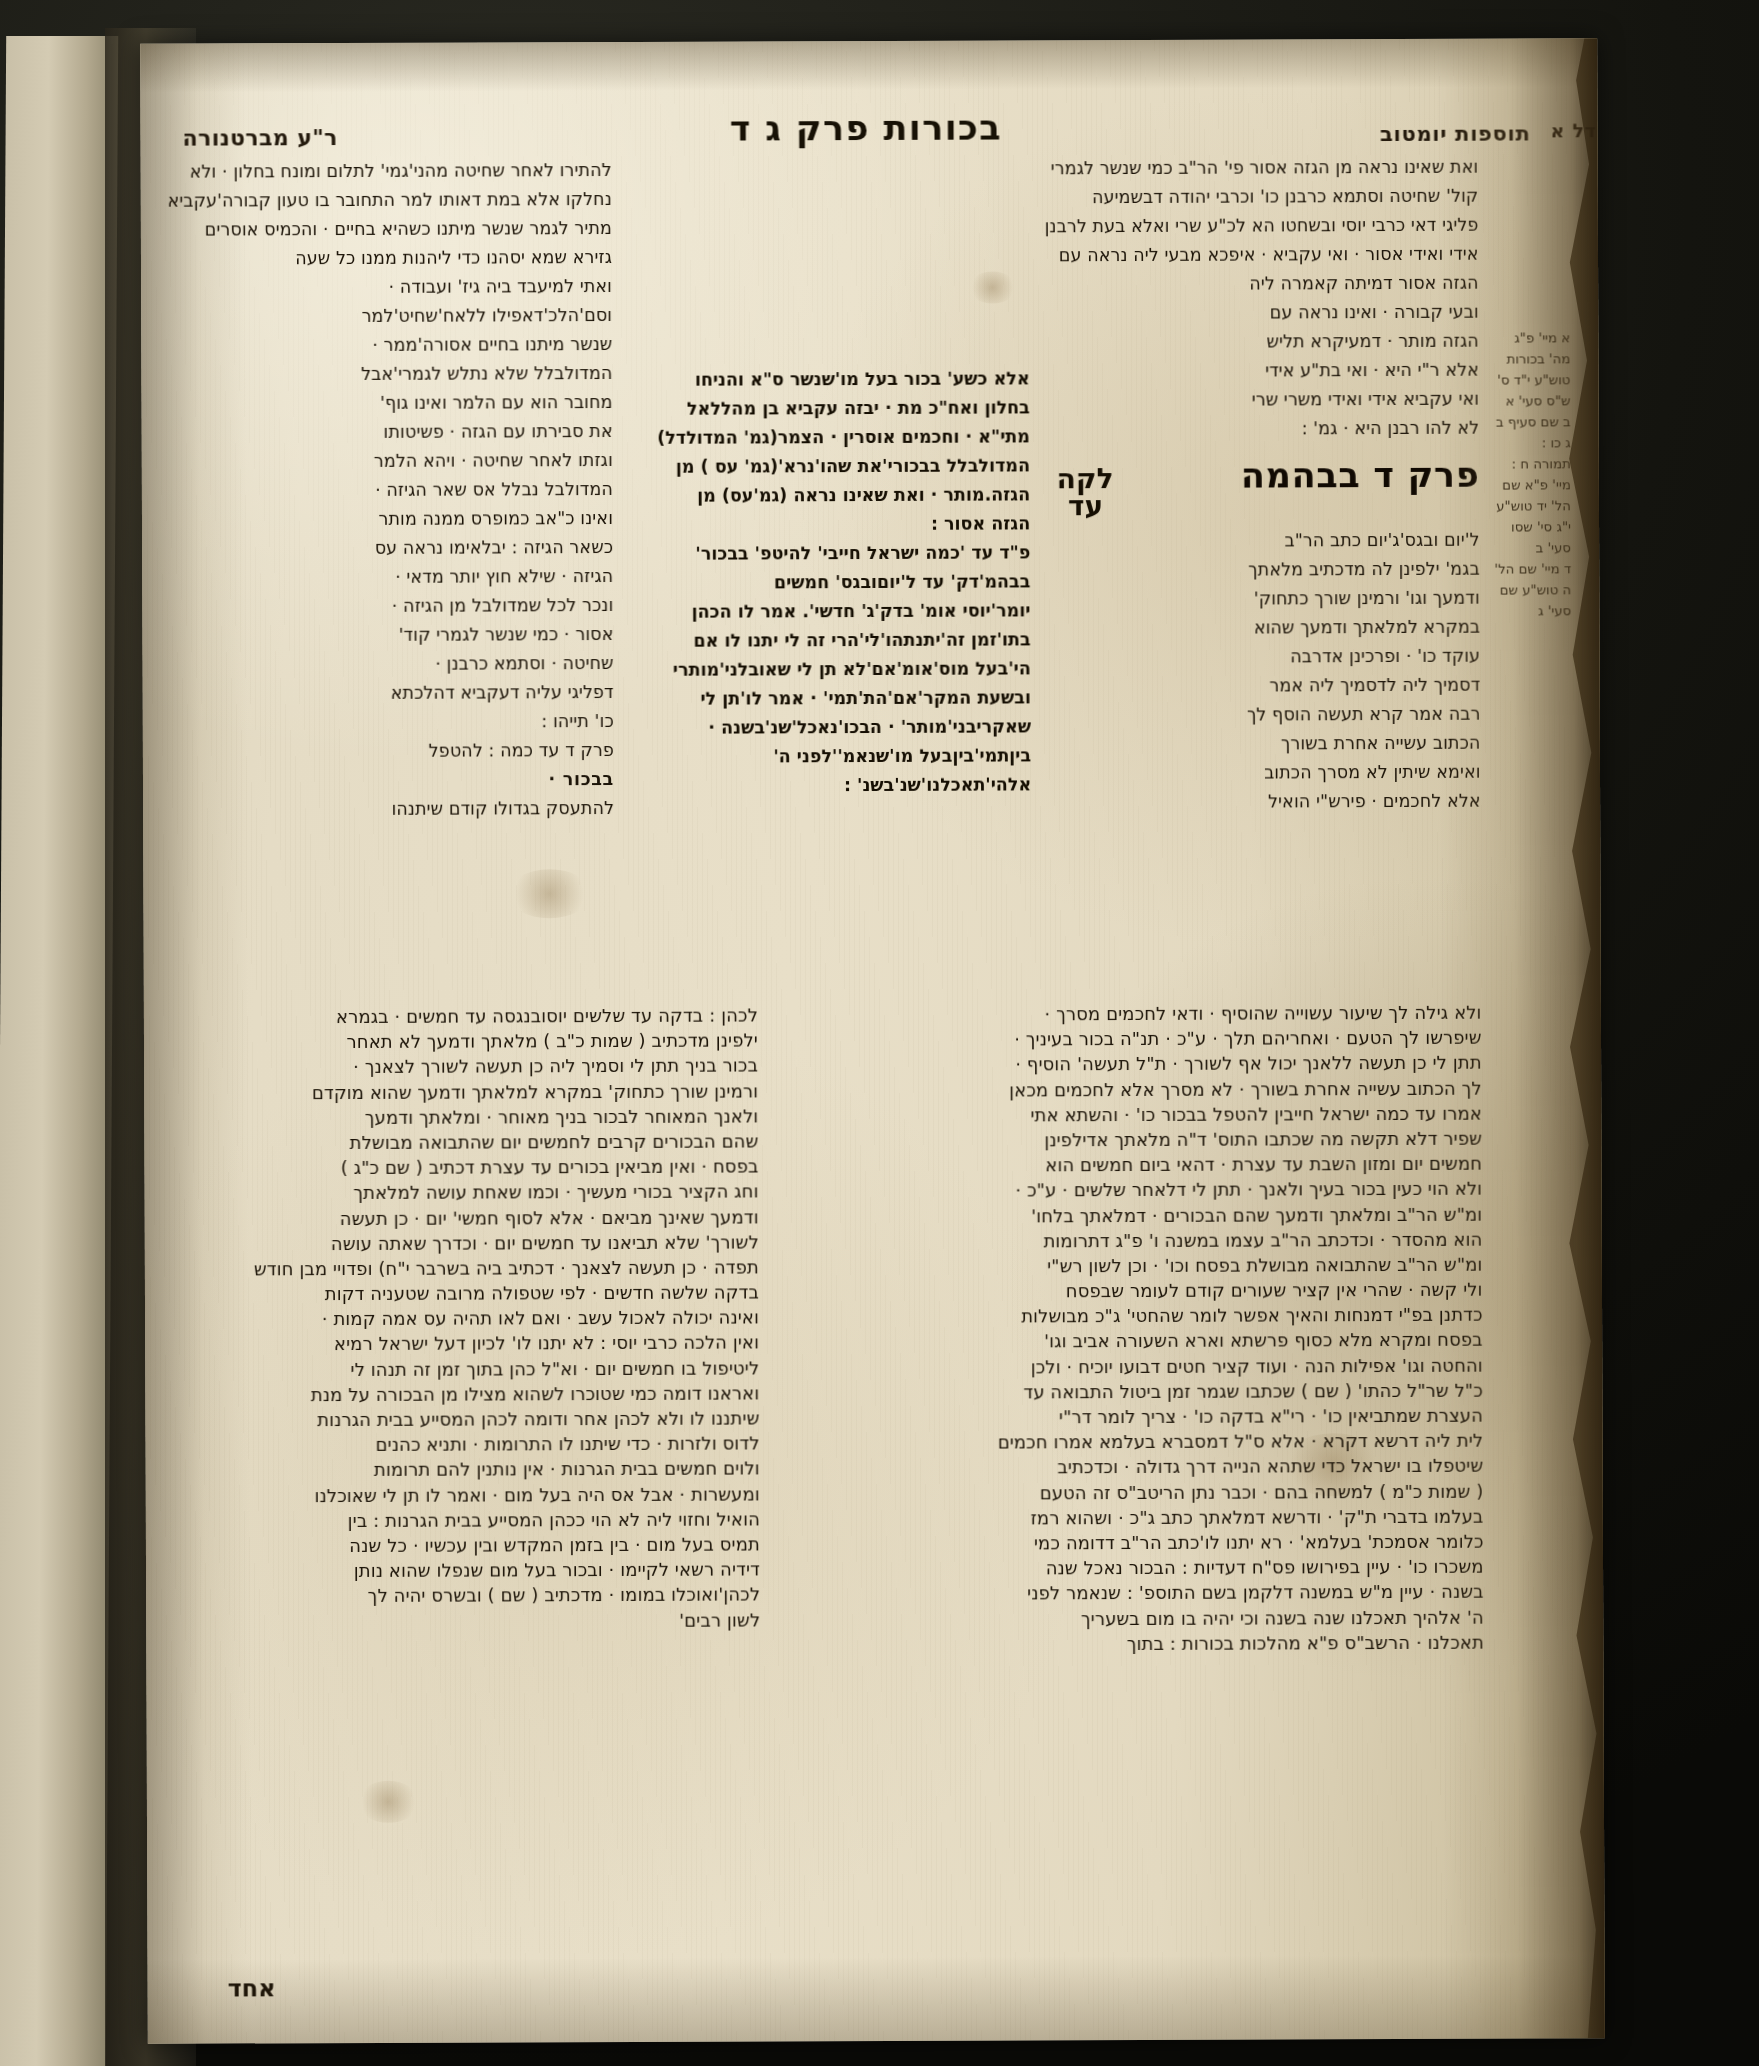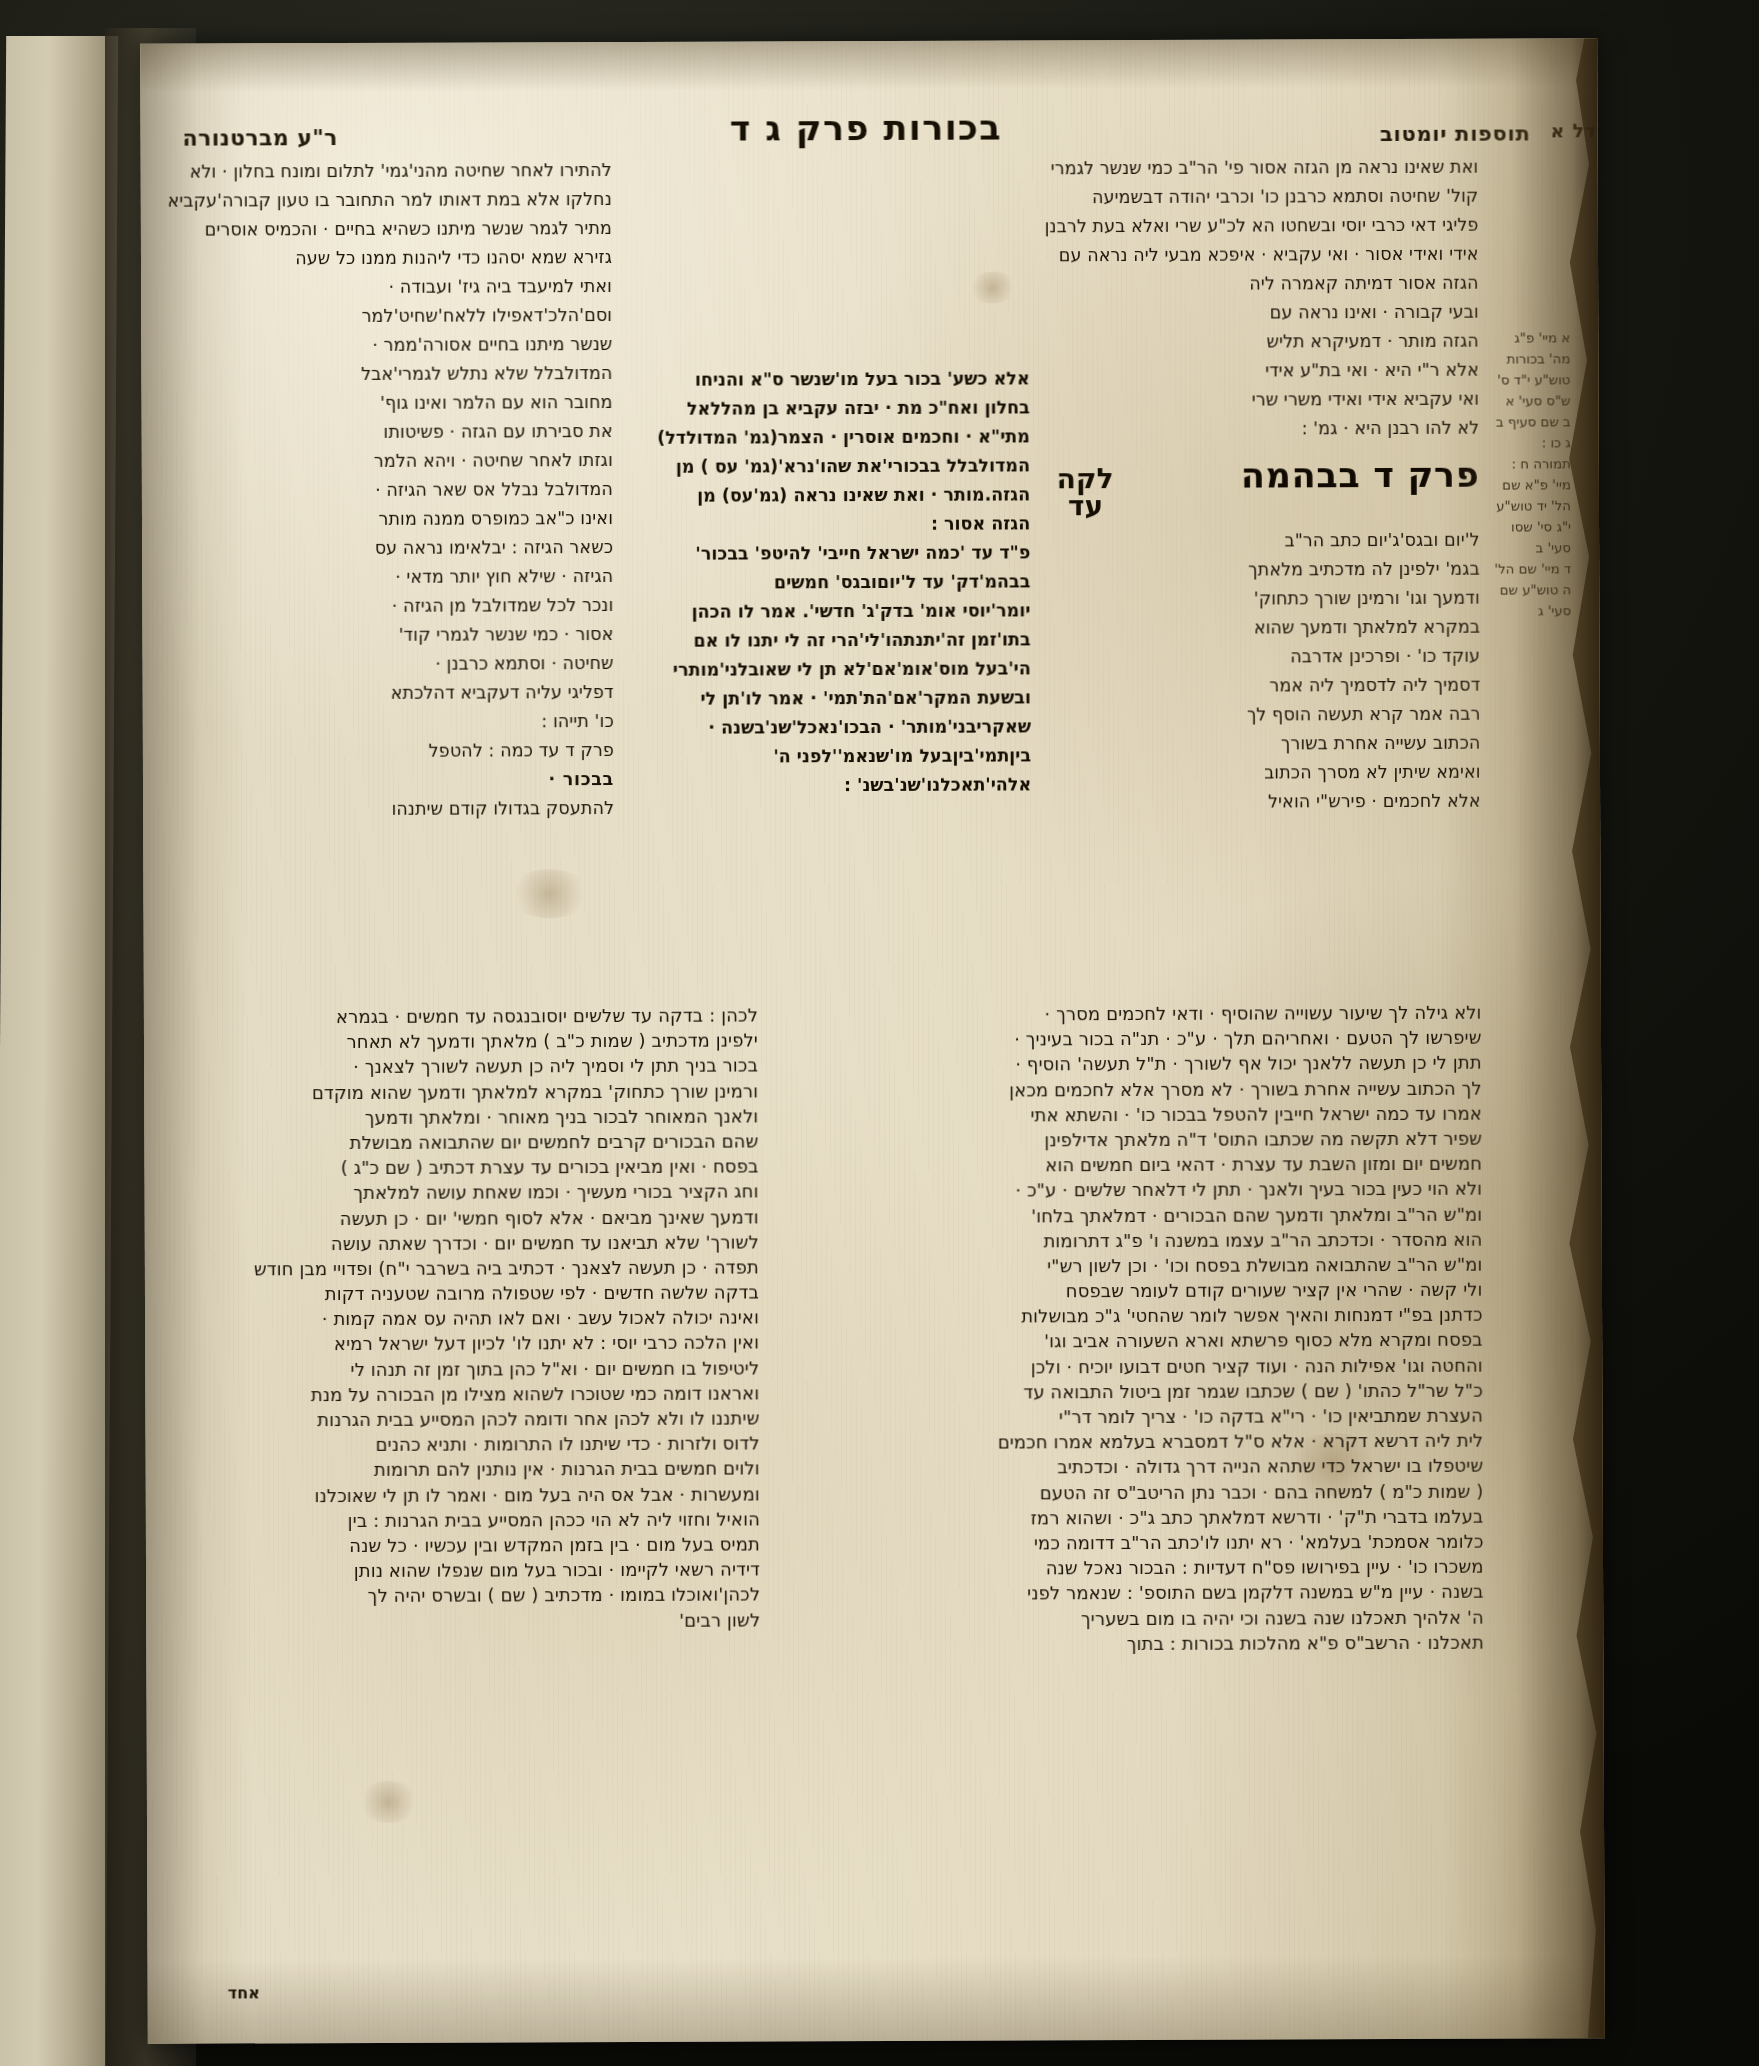--- a/index.html
+++ b/index.html
@@ -170,21 +170,21 @@
     font-size: 13.3px;
     line-height: 21px;
     text-align: center;
     color: #33291a;
     white-space: nowrap;
   }
 
   .catchword {
     position: absolute;
     left: 45px; bottom: 4.2px;
-    font-size: 16px; font-weight: 600; color:#241c10;
+    font-size: 24px; font-weight: 600; color:#241c10;
   }
 
   
   .inky { filter: blur(0.2px) contrast(1.06); }
 
   
   .gutter-curve {
     position:absolute; left:0; top:0; width:105px; height:100%;
     background: linear-gradient(90deg, rgba(60,48,26,.40) 0%, rgba(120,104,70,.12) 55%, rgba(255,255,255,0) 100%);
     pointer-events:none;

